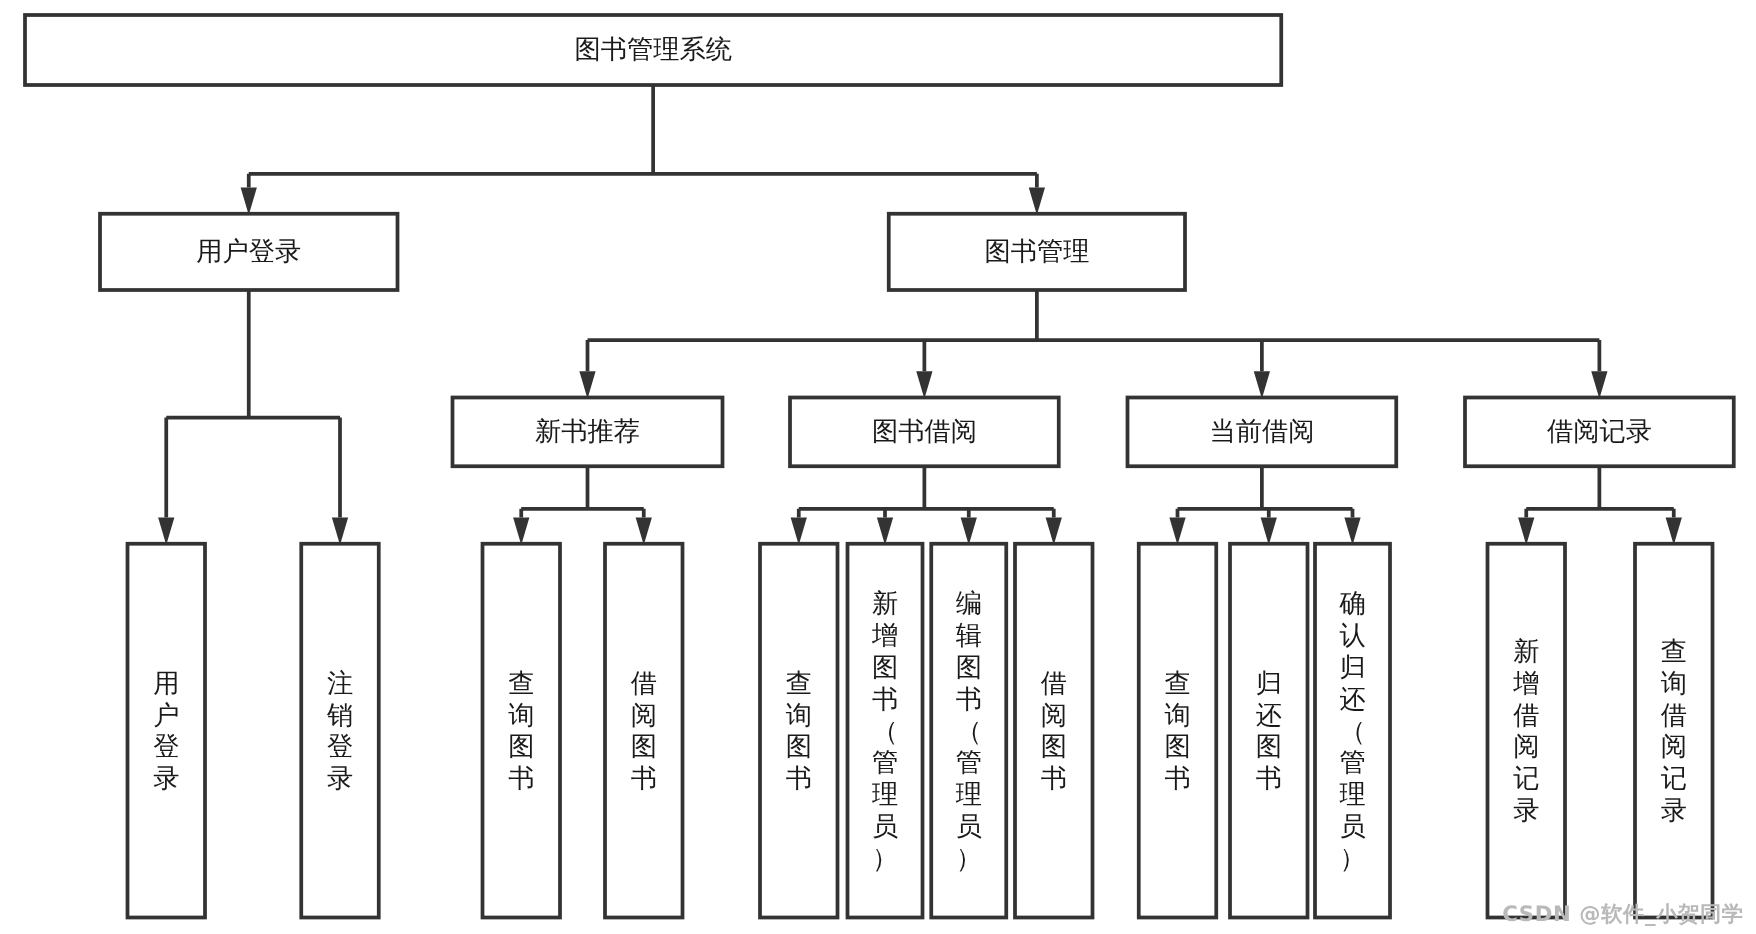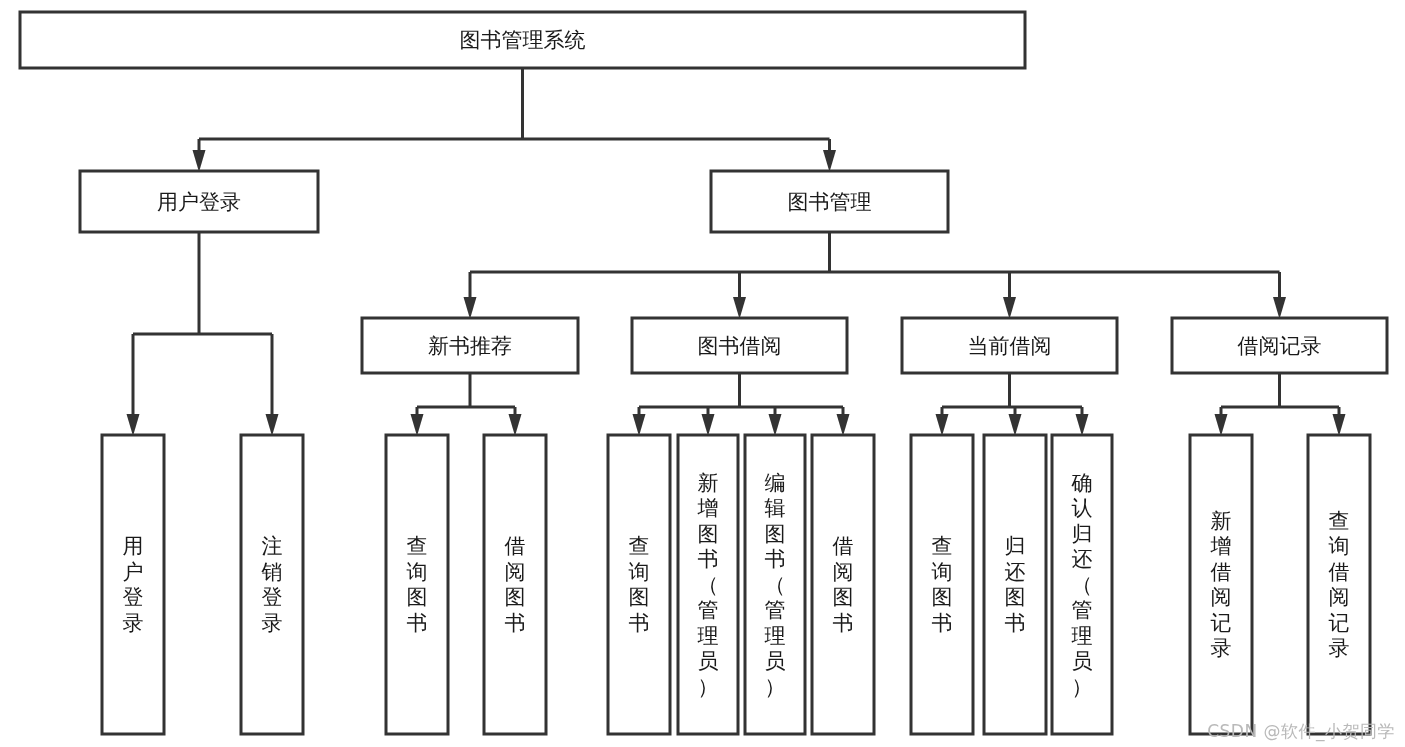--- a/index.html
+++ b/index.html
@@ -57,20 +57,21 @@
   .watermark {
     position: absolute;
     right: 10px;
     bottom: 4px;
     font-family: "DejaVu Sans", "Liberation Sans", sans-serif;
     font-size: 17px;
     color: #b9b9b9;
     letter-spacing: 0.5px;
     white-space: nowrap;
     pointer-events: none;
+    font-weight: bold;
   }
 </style>
 </head>
 <body>
 
 <div id="diagram-root">
   <svg class="flow" viewBox="0 0 1405 747" xmlns="http://www.w3.org/2000/svg">
     <g id="edges-layer">
         <g>
           <path d="M 522.5 68 L 522.5 139" class="edge-line"></path>

